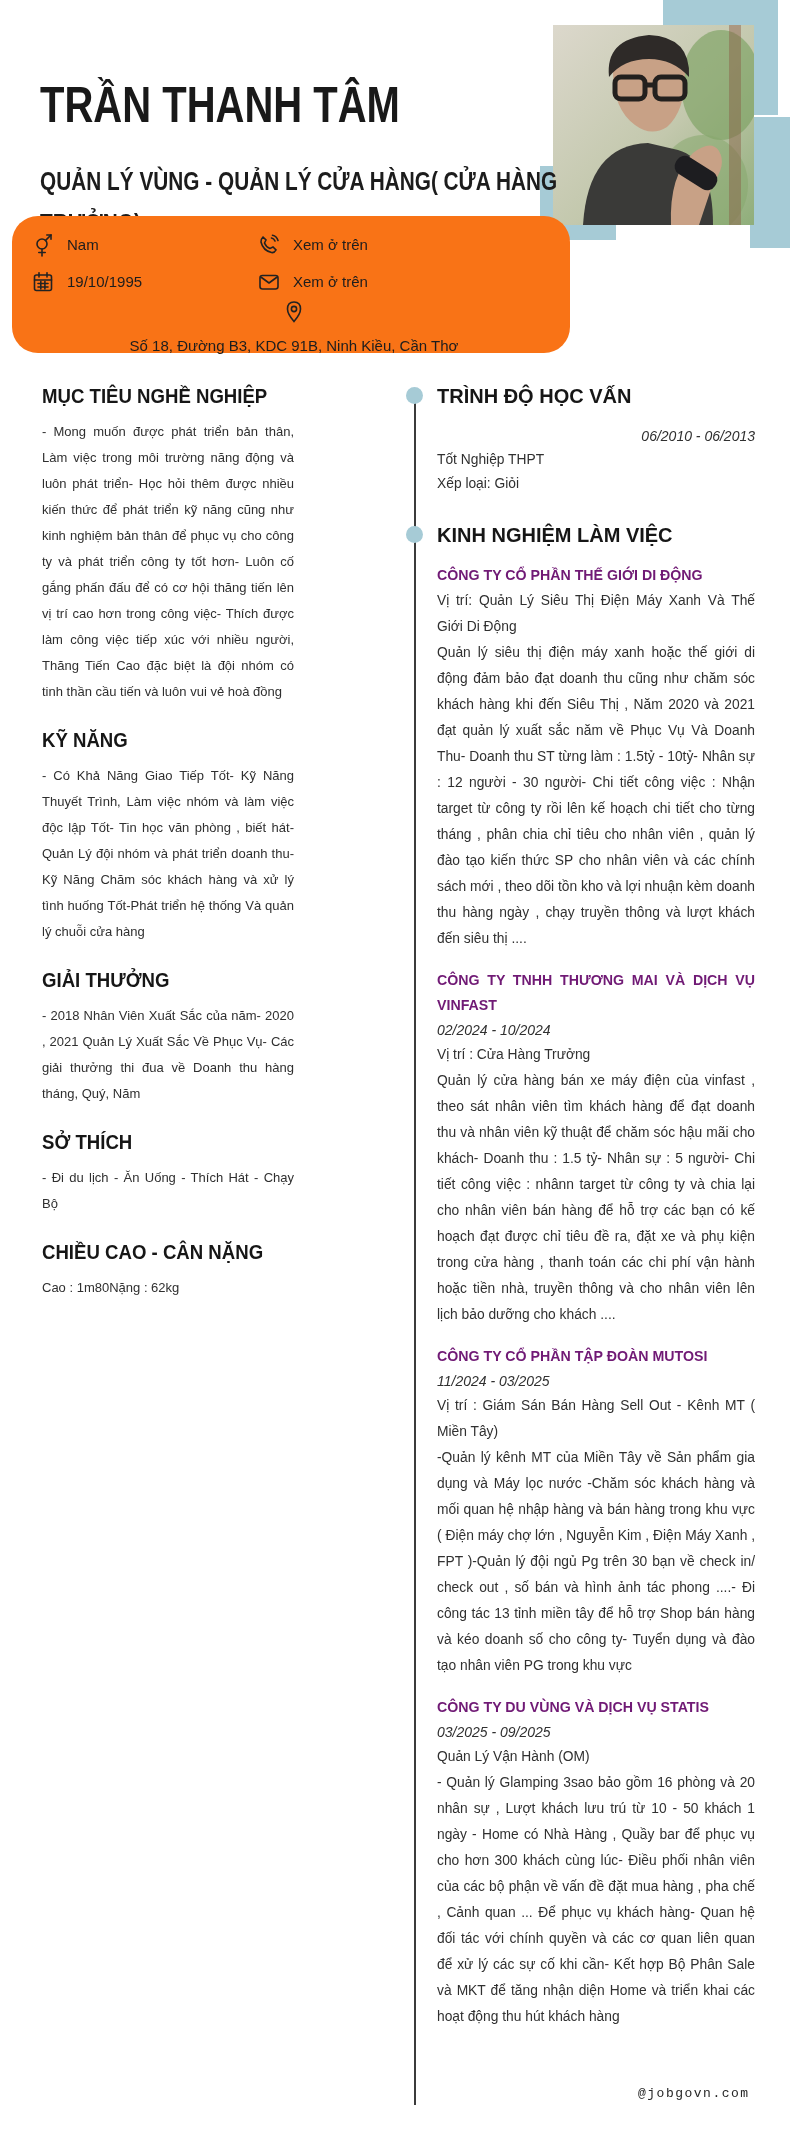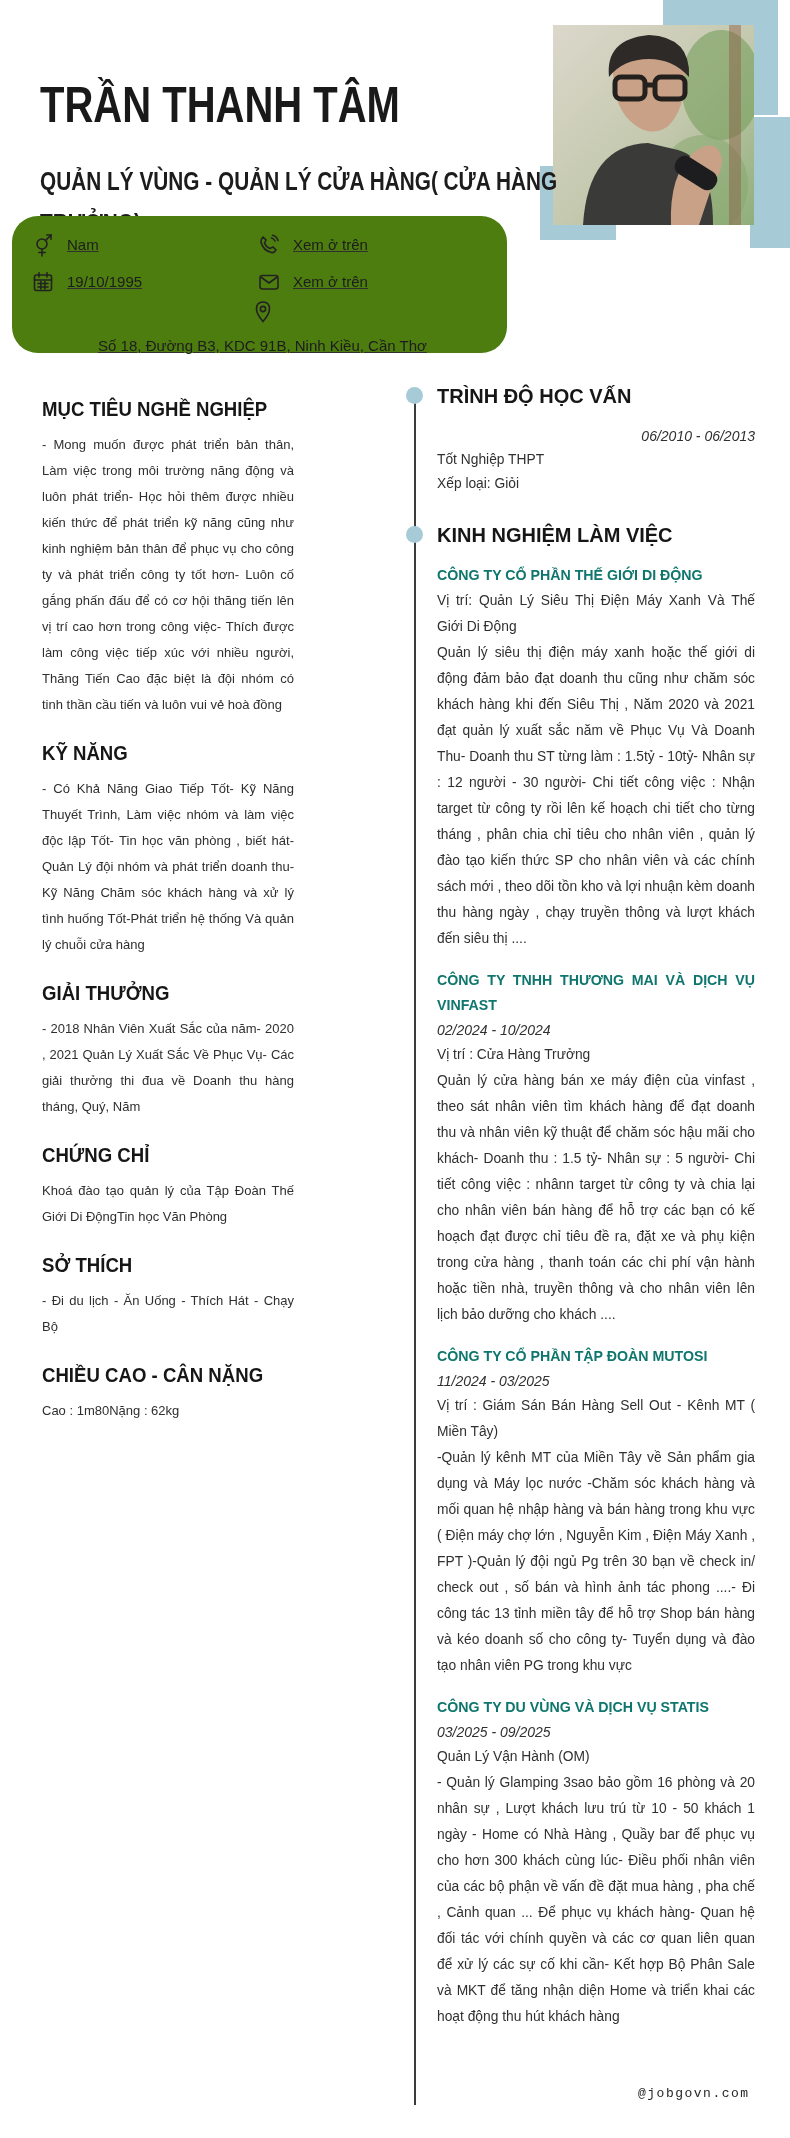--- a/index.html
+++ b/index.html
@@ -23,50 +23,50 @@
     font-size:50px;font-weight:bold;line-height:1;white-space:nowrap;
     transform:scaleX(.8);transform-origin:0 0;letter-spacing:0;
   }
   .subtitle{
     position:absolute;left:40px;top:160px;margin:0;color:#1c1c1c;
     font-size:26px;font-weight:bold;line-height:42px;width:665px;
     transform:scaleX(.8);transform-origin:0 0;
   }
   
   .info-box{
-    position:absolute;left:12px;top:216px;width:495px;height:137px;
-    background:#4d7c0f;border-radius:26px;box-sizing:border-box;
+    position:absolute;left:12px;top:216px;width:558px;height:137px;
+    background:#f97316;border-radius:26px;box-sizing:border-box;
     padding:10px 14px 0 20px;
-    display:grid;grid-template-columns:226px 1fr;align-content:start;text-decoration:underline;
+    display:grid;grid-template-columns:226px 1fr;align-content:start;
   }
   .info-item{display:flex;align-items:center;gap:13px;height:37px;font-size:15px;color:#1d1d1d;}
   .info-item.full{grid-column:1 / span 2;flex-direction:column;}
   .info-item svg{flex:0 0 auto;display:block;}
   
-  .left-col{position:absolute;left:42px;top:396px;width:252px;}
+  .left-col{position:absolute;left:42px;top:383px;width:252px;}
   .lsec{margin:0 0 22px;}
   .sec-title{
     margin:0 0 10px;font-size:20px;line-height:26px;font-weight:bold;color:#161616;white-space:nowrap;
   }
   .sec-title .txt{display:inline-block;transform:scaleX(.93);transform-origin:0 50%;}
   .lsec p{margin:0;font-size:13px;line-height:26px;text-align:justify;color:#2f2f2f;}
   
   .timeline-line{position:absolute;left:414px;top:397px;width:2px;height:1708px;background:#3b3b3b;z-index:0;}
   
   .right-col{position:absolute;left:437px;top:383px;width:318px;z-index:1;}
   .section-heading{position:relative;margin:0 0 15px;font-size:20px;line-height:26px;font-weight:bold;color:#161616;white-space:nowrap;}
   .section-heading .dot{
     position:absolute;left:-31px;top:4px;width:17px;height:17px;border-radius:50%;background:#a6cbd6;
   }
   .edu-block{margin:0 0 26px;}
   .edu-school{font-weight:bold;font-size:14px;line-height:24px;color:#1d1d1d;}
   .edu-period{font-style:italic;font-size:14px;line-height:24px;text-align:right;}
   .edu-line{font-size:13.8px;line-height:24px;}
   .job{margin:0 0 16px;}
-  .job-company{font-weight:bold;font-size:14.2px;line-height:25px;color:#0f766e;text-align:justify;}
+  .job-company{font-weight:bold;font-size:14.2px;line-height:25px;color:#701a75;text-align:justify;}
   .job-period{font-style:italic;font-size:14px;line-height:24px;}
   .job-position{font-size:13.8px;line-height:26px;text-align:justify;}
   .job-desc{font-size:13.8px;line-height:26px;text-align:justify;}
   
   .watermark{
     position:absolute;left:638px;top:2086px;font-family:"Liberation Mono","DejaVu Sans Mono",monospace;
     font-size:13px;letter-spacing:1.5px;color:#262626;
   }
 </style>
 </head>
@@ -160,24 +160,20 @@
     </div>
     <div class="lsec">
       <h3 class="sec-title"><span class="txt">KỸ NĂNG</span></h3>
       <p>- Có Khả Năng Giao Tiếp Tốt- Kỹ Năng Thuyết Trình, Làm việc nhóm và làm việc độc lập Tốt- Tin học văn phòng , biết hát- Quản Lý đội nhóm và phát triển doanh thu- Kỹ Năng Chăm sóc khách hàng và xử lý tình huống Tốt-Phát triển hệ thống Và quản lý chuỗi cửa hàng</p>
     </div>
     <div class="lsec">
       <h3 class="sec-title"><span class="txt">GIẢI THƯỞNG</span></h3>
       <p>- 2018 Nhân Viên Xuất Sắc của năm- 2020 , 2021 Quản Lý Xuất Sắc Về Phục Vụ- Các giải thưởng thi đua về Doanh thu hàng tháng, Quý, Năm</p>
     </div>
     <div class="lsec">
-      <h3 class="sec-title"><span class="txt">CHỨNG CHỈ</span></h3>
-      <p>Khoá đào tạo quản lý của Tập Đoàn Thế Giới Di ĐộngTin học Văn Phòng</p>
-    </div>
-    <div class="lsec">
       <h3 class="sec-title"><span class="txt">SỞ THÍCH</span></h3>
       <p>- Đi du lịch - Ăn Uống - Thích Hát - Chạy Bộ</p>
     </div>
     <div class="lsec">
       <h3 class="sec-title"><span class="txt">CHIỀU CAO - CÂN NẶNG</span></h3>
       <p>Cao : 1m80Nặng : 62kg</p>
     </div>
   </div>
 
   <div class="timeline-line"></div>

